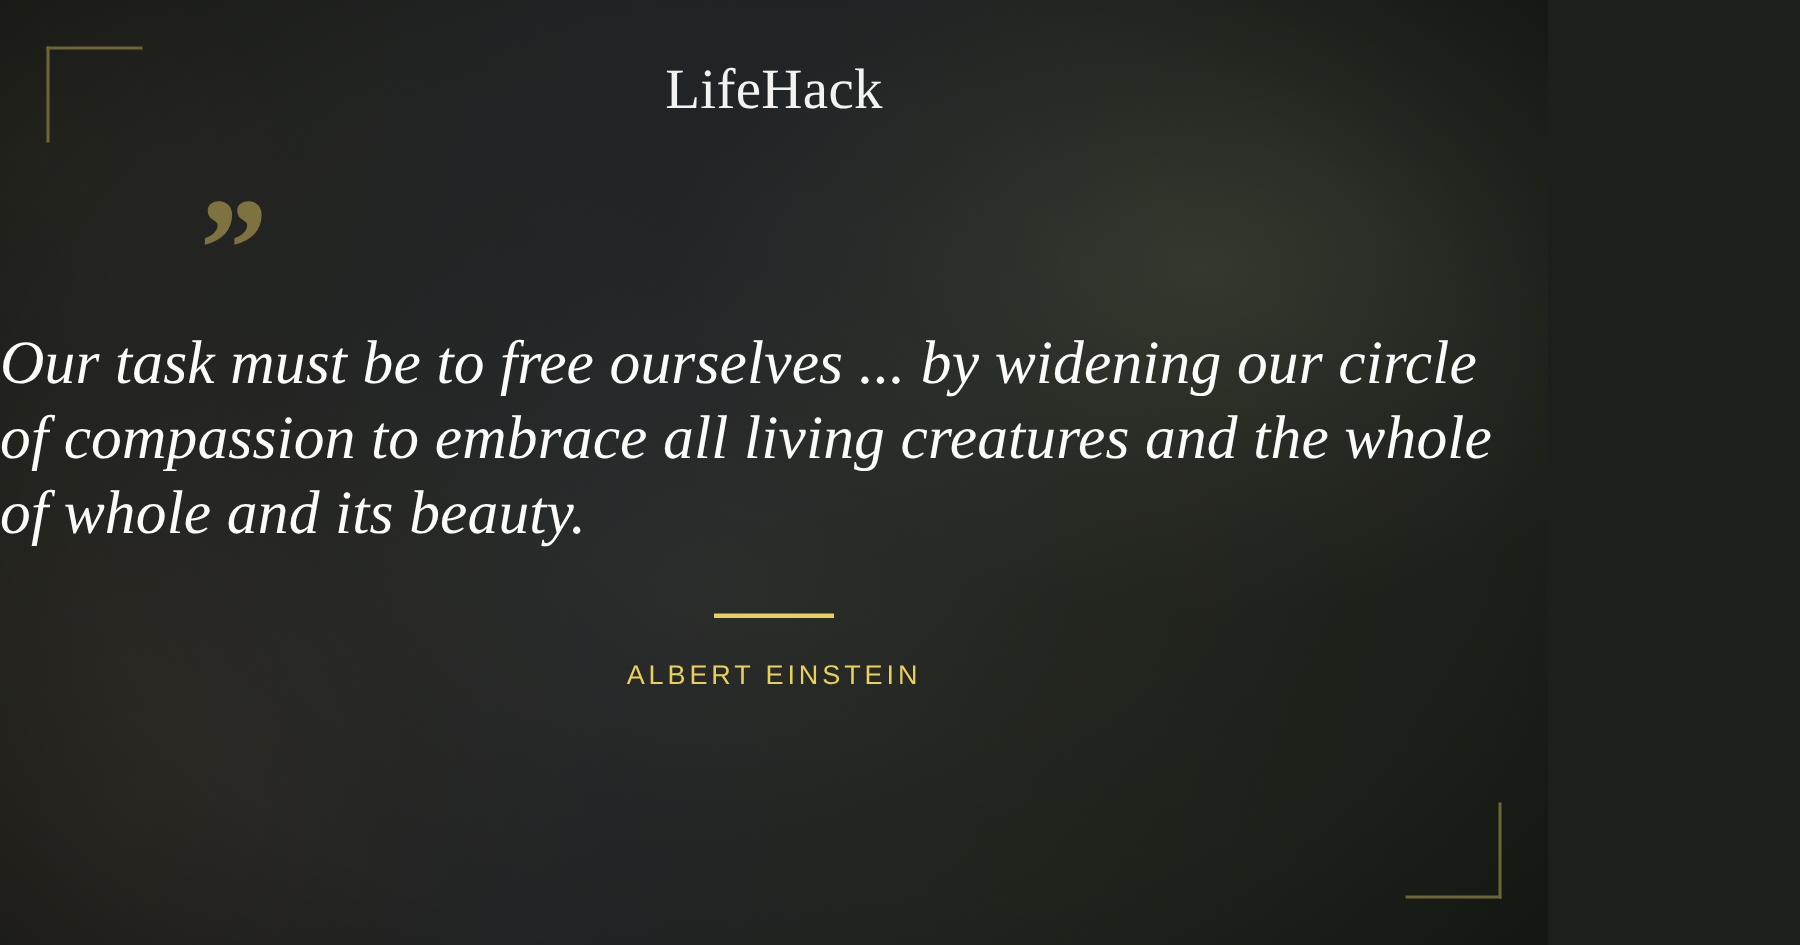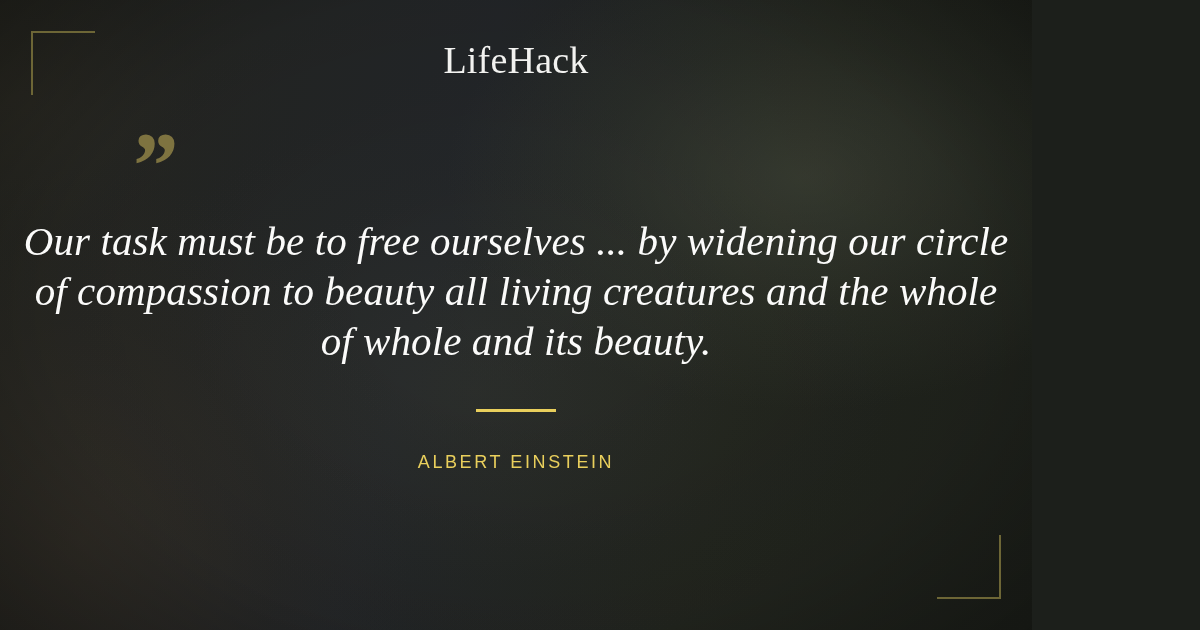--- a/index.html
+++ b/index.html
@@ -110,21 +110,20 @@
     color: #7e7340;
     user-select: none;
   }
 
   
   .quote-block {
     position: absolute;
     left: 0;
     top: 216px;
     width: 100%;
-    text-align: center;
   }
   .quote-line {
     font-family: "Liberation Serif", "DejaVu Serif", serif;
     font-style: italic;
     font-size: 41px;
     line-height: 50px;
     color: #fbfbfa;
     letter-spacing: 0.1px;
     white-space: nowrap;
   }
@@ -146,21 +145,20 @@
     left: 0;
     top: 438px;
     width: 100%;
     text-align: center;
     font-family: "Liberation Sans", sans-serif;
     font-size: 18px;
     line-height: 24px;
     font-weight: 400;
     letter-spacing: 2.6px;
     color: #e9cf5c;
-    margin-top: 12px;
   }
 </style>
 </head>
 <body>
 
 <div id="canvas">
 
   <div class="bg-layer bg-base"></div>
   <div class="bg-layer bg-glow-right"></div>
   <div class="bg-layer bg-glow-center"></div>
@@ -170,21 +168,21 @@
 
   <div class="corner corner-tl"></div>
   <div class="corner corner-br"></div>
 
   <div class="logo">LifeHack</div>
 
   <div class="quote-mark">”</div>
 
   <div class="quote-block">
     <div class="quote-line">Our task must be to free ourselves ... by widening our circle</div>
-    <div class="quote-line">of compassion to beauty all living creatures and the whole</div>
+    <div class="quote-line">of compassion to embrace all living creatures and the whole</div>
     <div class="quote-line">of whole and its beauty.</div>
   </div>
 
   <div class="divider"></div>
 
   <div class="attribution">ALBERT EINSTEIN</div>
 
 </div>
 
 </body></html>

